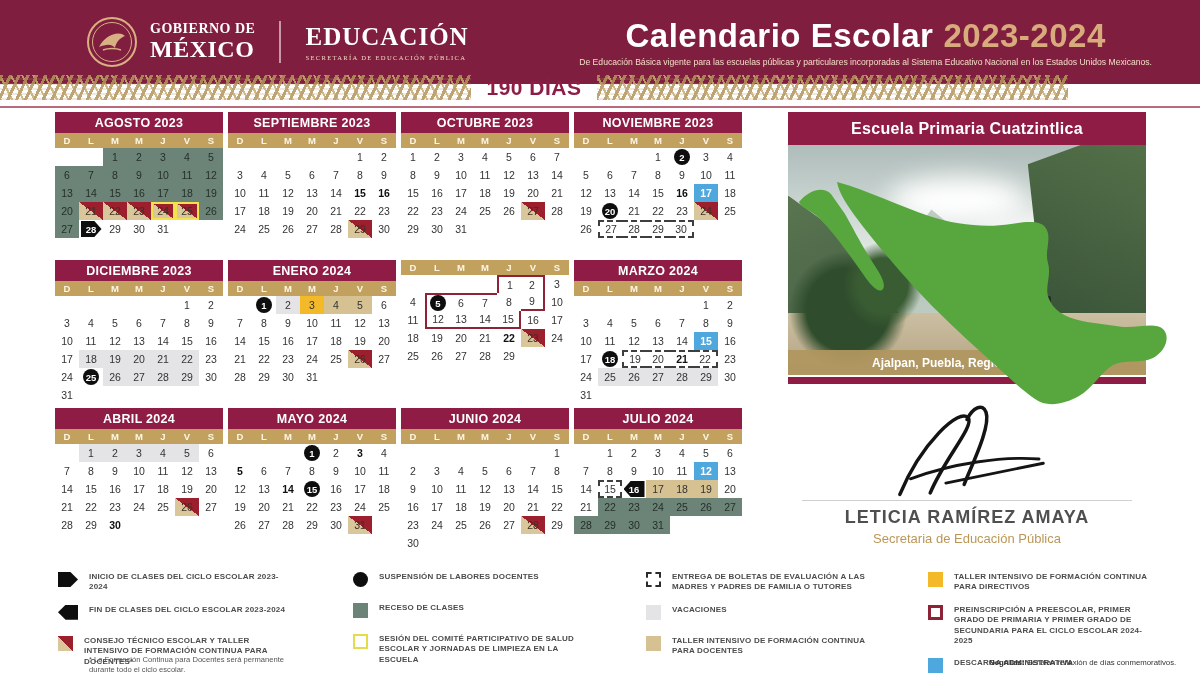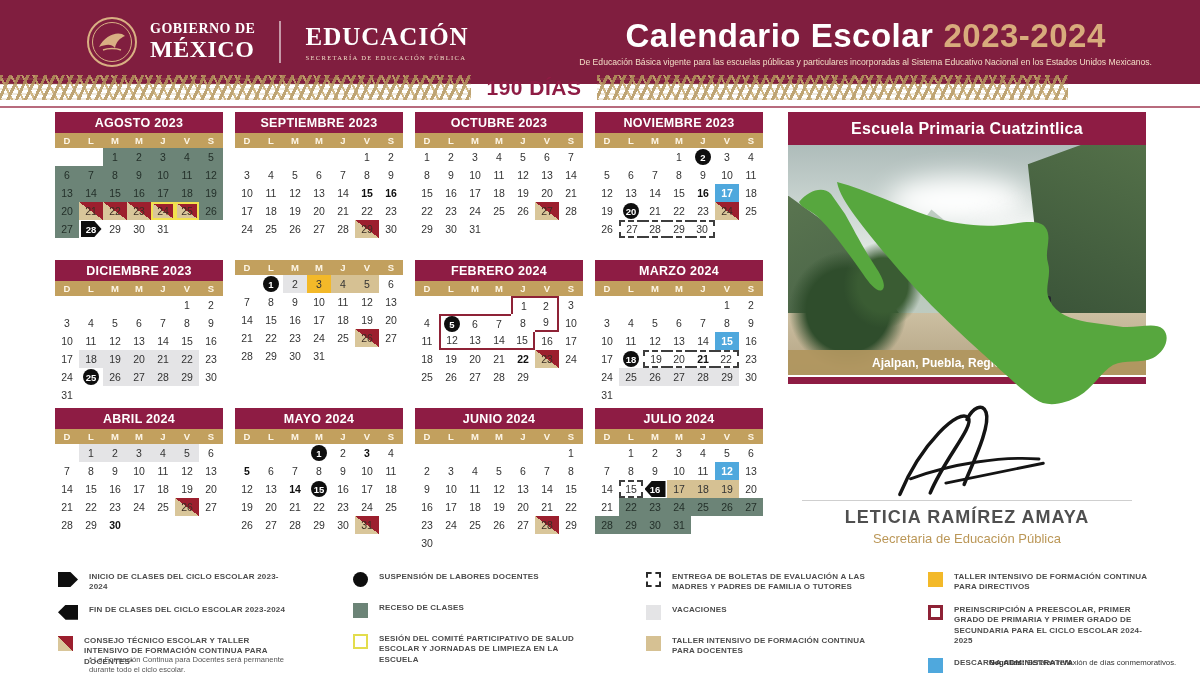--- a/index.html
+++ b/index.html
@@ -27,21 +27,21 @@
   .pat{flex:1;height:25px;opacity:.85;
        background:
         repeating-linear-gradient(115deg,#b3955c 0 3px,transparent 3px 8px),
         repeating-linear-gradient(63deg,#c8ab71 0 2px,transparent 2px 10px),
         repeating-linear-gradient(0deg,rgba(179,149,92,.25) 0 2px,transparent 2px 5px)}
   .dias-label{padding:0 15px;font-size:21px;font-weight:800;color:#8e1c44;letter-spacing:.5px;white-space:nowrap}
   .sep-line{position:absolute;left:0;top:106px;width:1200px;height:2px;background:#a03a52;opacity:.75}
 
   
   .months-grid{position:absolute;left:55px;top:112px;width:718px;display:grid;
-               grid-template-columns:repeat(4,168px);column-gap:12px;grid-auto-rows:148px;align-items:start}
+               grid-template-columns:repeat(4,168px);column-gap:5px;grid-auto-rows:148px;align-items:start}
   .month{width:168px;background:#fff}
   .m-head{height:21px;background:#8e1c44;color:#fff;font-weight:800;font-size:12.5px;
           display:flex;align-items:center;justify-content:center;letter-spacing:.3px}
   .m-days{height:15px;background:#c2a05e;display:grid;grid-template-columns:repeat(7,1fr)}
   .m-days span{display:flex;align-items:center;justify-content:center;color:#fdf6e7;
                font-size:9.5px;font-weight:800}
   .m-grid{display:grid;grid-template-columns:repeat(7,24px);grid-auto-rows:18px;
           font-size:10.5px;color:#333}
   .cell{display:flex;align-items:center;justify-content:center;box-sizing:border-box}
   .cell.bold{font-weight:800;color:#101010}
@@ -414,20 +414,21 @@
           <div class="cell">31</div>
           <div class="cell"></div>
           <div class="cell"></div>
           <div class="cell"></div>
           <div class="cell"></div>
           <div class="cell"></div>
           <div class="cell"></div>
         </div>
       </div>
       <div class="month">
+        <div class="m-head">ENERO 2024</div>
         <div class="m-days">
           <span>D</span>
           <span>L</span>
           <span>M</span>
           <span>M</span>
           <span>J</span>
           <span>V</span>
           <span>S</span>
         </div>
         <div class="m-grid">
@@ -464,21 +465,20 @@
           <div class="cell">28</div>
           <div class="cell">29</div>
           <div class="cell">30</div>
           <div class="cell">31</div>
           <div class="cell"></div>
           <div class="cell"></div>
           <div class="cell"></div>
         </div>
       </div>
       <div class="month">
-        <div class="m-head">FEBRERO 2024</div>
         <div class="m-days">
           <span>D</span>
           <span>L</span>
           <span>M</span>
           <span>M</span>
           <span>J</span>
           <span>V</span>
           <span>S</span>
         </div>
         <div class="m-grid">

